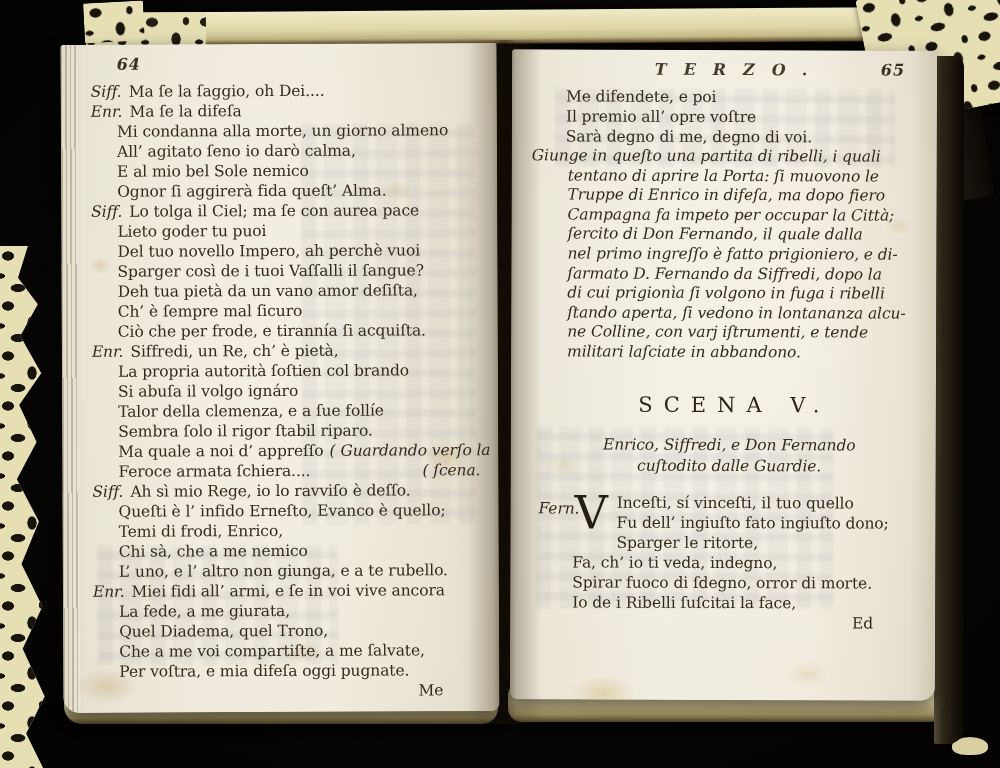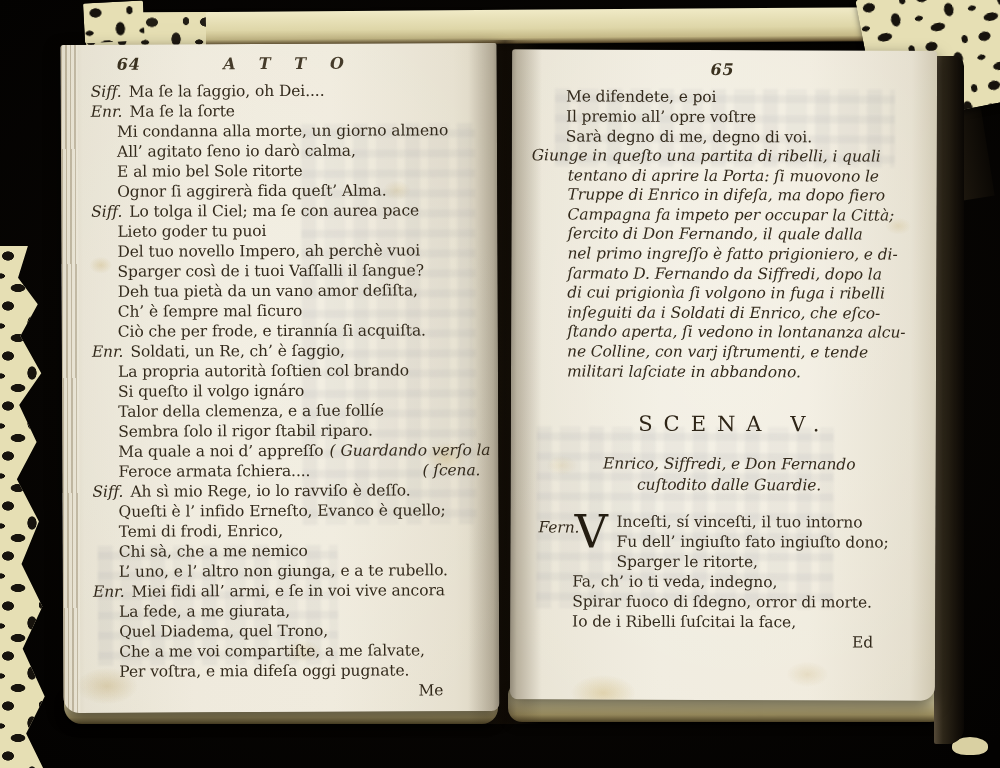--- a/index.html
+++ b/index.html
@@ -146,39 +146,38 @@
 <div class="stack-bottom-left"></div>
 <div class="stack-bottom-right"></div>
 <div class="stack-right"></div>
 
 <div class="page page-left">
   <div class="ghost" style="left:55%;top:12%;width:40%;height:60%;"></div>
   <div class="ghost" style="left:8%;top:75%;width:55%;height:18%;"></div>
   <div class="text">
     <div class="pghead">
       <span class="pgnum">64</span>
-      <span class="runhead">ATTO</span>
       <span></span>
     </div>
     <div class="ln"><span class="sp">Siff.</span><span>Ma ſe la ſaggio, oh Dei....</span></div>
-    <div class="ln"><span class="sp">Enr.</span><span>Ma ſe la ſorte</span></div>
+    <div class="ln"><span class="sp">Enr.</span><span>Ma ſe la difeſa</span></div>
     <div class="ln ind"><span>Mi condanna alla morte, un giorno almeno</span></div>
     <div class="ln ind"><span>All’ agitato ſeno io darò calma,</span></div>
-    <div class="ln ind"><span>E al mio bel Sole ritorte</span></div>
+    <div class="ln ind"><span>E al mio bel Sole nemico</span></div>
     <div class="ln ind"><span>Ognor ſi aggirerà fida queſt’ Alma.</span></div>
     <div class="ln"><span class="sp">Siff.</span><span>Lo tolga il Ciel; ma ſe con aurea pace</span></div>
     <div class="ln ind"><span>Lieto goder tu puoi</span></div>
     <div class="ln ind"><span>Del tuo novello Impero, ah perchè vuoi</span></div>
     <div class="ln ind"><span>Sparger così de i tuoi Vaſſalli il ſangue?</span></div>
     <div class="ln ind"><span>Deh tua pietà da un vano amor deſiſta,</span></div>
     <div class="ln ind"><span>Ch’ è ſempre mal ſicuro</span></div>
     <div class="ln ind"><span>Ciò che per frode, e tirannía ſi acquiſta.</span></div>
-    <div class="ln"><span class="sp">Enr.</span><span>Soldati, un Re, ch’ è ſaggio,</span></div>
+    <div class="ln"><span class="sp">Enr.</span><span>Siffredi, un Re, ch’ è pietà,</span></div>
     <div class="ln ind"><span>La propria autorità ſoſtien col brando</span></div>
-    <div class="ln ind"><span>Si queſto il volgo ignáro</span></div>
+    <div class="ln ind"><span>Si abuſa il volgo ignáro</span></div>
     <div class="ln ind"><span>Talor della clemenza, e a ſue follíe</span></div>
     <div class="ln ind"><span>Sembra ſolo il rigor ſtabil riparo.</span></div>
     <div class="ln ind"><span>Ma quale a noi d’ appreſſo</span><span class="it">( Guardando verſo la</span></div>
     <div class="ln ind split">
         <span>Feroce armata ſchiera....</span>
         <span class="it">( ſcena.</span>
       </div>
     <div class="ln"><span class="sp">Siff.</span><span>Ah sì mio Rege, io lo ravviſo è deſſo.</span></div>
     <div class="ln ind"><span>Queſti è l’ infido Erneſto, Evanco è quello;</span></div>
     <div class="ln ind"><span>Temi di frodi, Enrico,</span></div>
@@ -192,48 +191,48 @@
     <div class="cw">Me</div>
   </div>
 </div>
 
 <div class="page page-right">
   <div class="ghost" style="left:10%;top:6%;width:80%;height:12%;"></div>
   <div class="ghost" style="left:6%;top:58%;width:70%;height:28%;"></div>
   <div class="text">
     <div class="pghead">
       <span></span>
+      <span class="runhead">TERZO.</span>
       <span class="pgnum">65</span>
     </div>
     <div class="ln ind"><span>Me difendete, e poi</span></div>
     <div class="ln ind"><span>Il premio all’ opre voſtre</span></div>
     <div class="ln ind"><span>Sarà degno di me, degno di voi.</span></div>
     <div class="stage">
       <div class="ln"><span>Giunge in queſto una partita di ribelli, i quali</span></div>
       <div class="ln cont"><span>tentano di aprire la Porta: ſi muovono le</span></div>
       <div class="ln cont"><span>Truppe di Enrico in difeſa, ma dopo fiero</span></div>
       <div class="ln cont"><span>Campagna fa impeto per occupar la Città;</span></div>
       <div class="ln cont"><span>ſercito di Don Fernando, il quale dalla</span></div>
       <div class="ln cont"><span>nel primo ingreſſo è fatto prigioniero, e di-</span></div>
       <div class="ln cont"><span>ſarmato D. Fernando da Siffredi, dopo la</span></div>
       <div class="ln cont"><span>di cui prigionìa ſi volgono in fuga i ribelli</span></div>
-      <div class="ln cont"><span>inſeguiti da i Soldati di Enrico, che eſco-</span></div>
       <div class="ln cont"><span>ſtando aperta, ſi vedono in lontananza alcu-</span></div>
       <div class="ln cont"><span>ne Colline, con varj iſtrumenti, e tende</span></div>
       <div class="ln cont"><span>militari laſciate in abbandono.</span></div>
     </div>
     <div class="scena">SCENA V.</div>
     <div class="chars">
       <div>Enrico, Siffredi, e Don Fernando</div>
       <div>cuſtodito dalle Guardie.</div>
     </div>
     <div class="speech">
       <span class="sp-abs">Fern.</span>
       <span class="dropcap">V</span>
-      <div class="ln"><span>Inceſti, sí vinceſti, il tuo intorno</span></div>
+      <div class="ln"><span>Inceſti, sí vinceſti, il tuo quello</span></div>
       <div class="ln"><span>Fu dell’ ingiuſto fato ingiuſto dono;</span></div>
       <div class="ln"><span>Sparger le ritorte,</span></div>
       <div class="ln"><span>Fa, ch’ io ti veda, indegno,</span></div>
       <div class="ln"><span>Spirar fuoco di ſdegno, orror di morte.</span></div>
       <div class="ln"><span>Io de i Ribelli ſuſcitai la face,</span></div>
     </div>
     <div class="cw">Ed</div>
   </div>
 </div>
 

